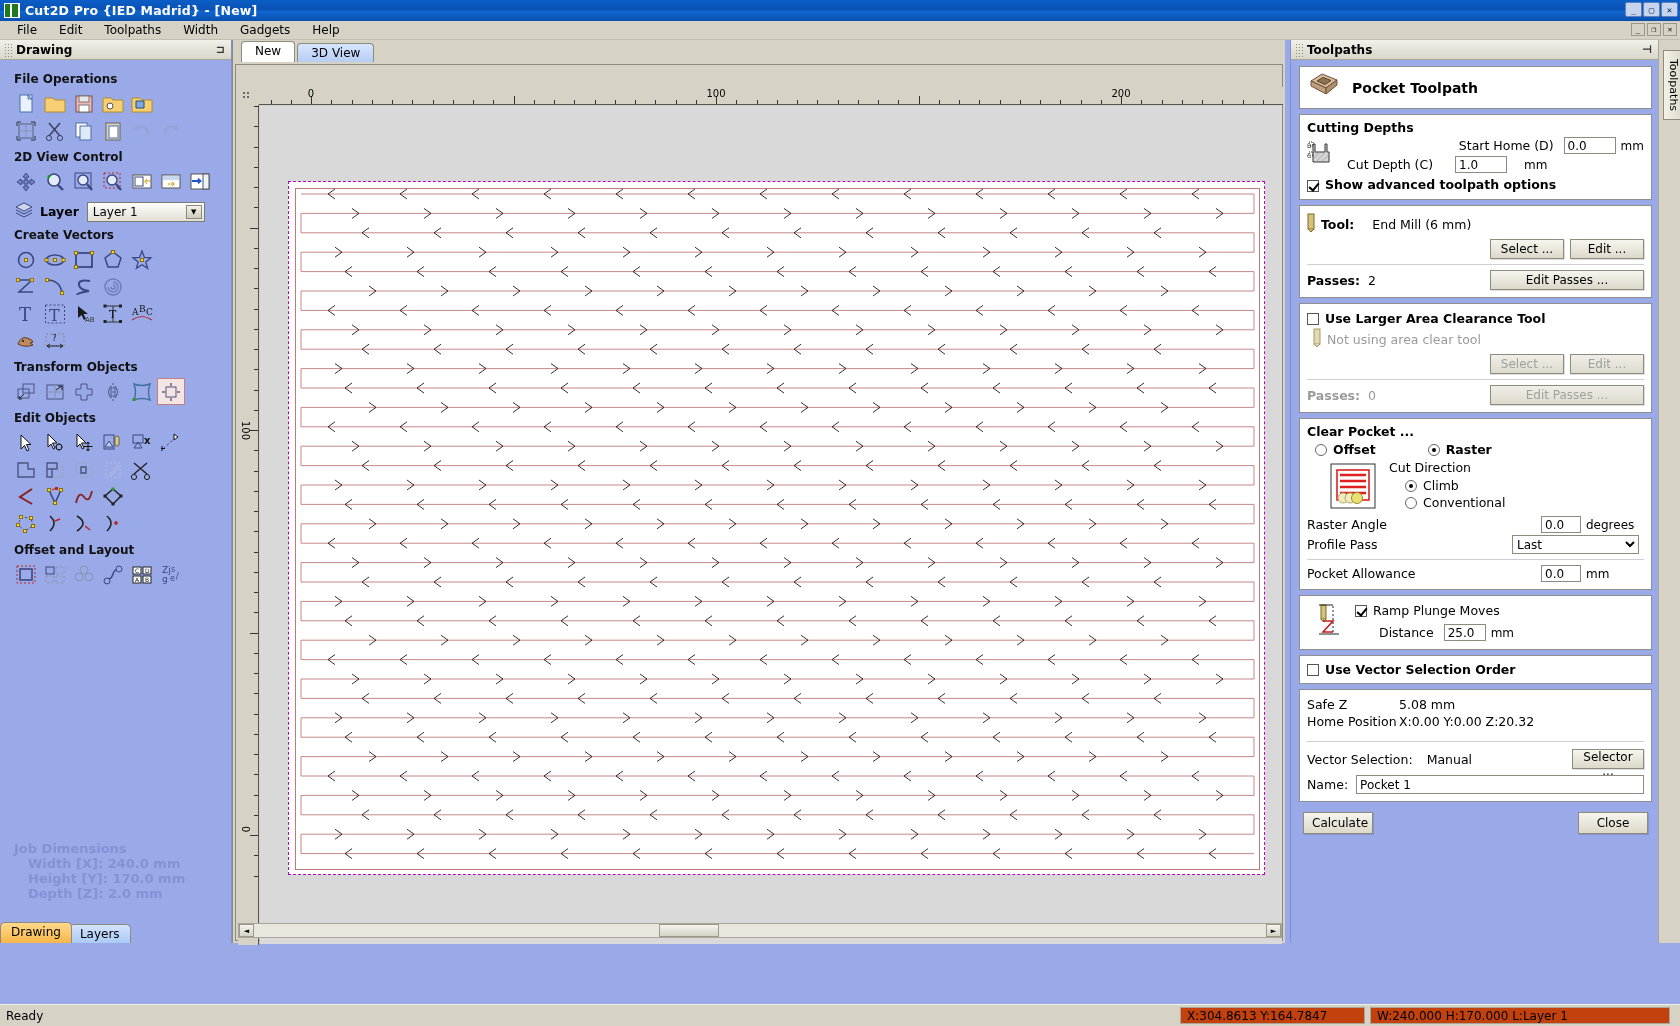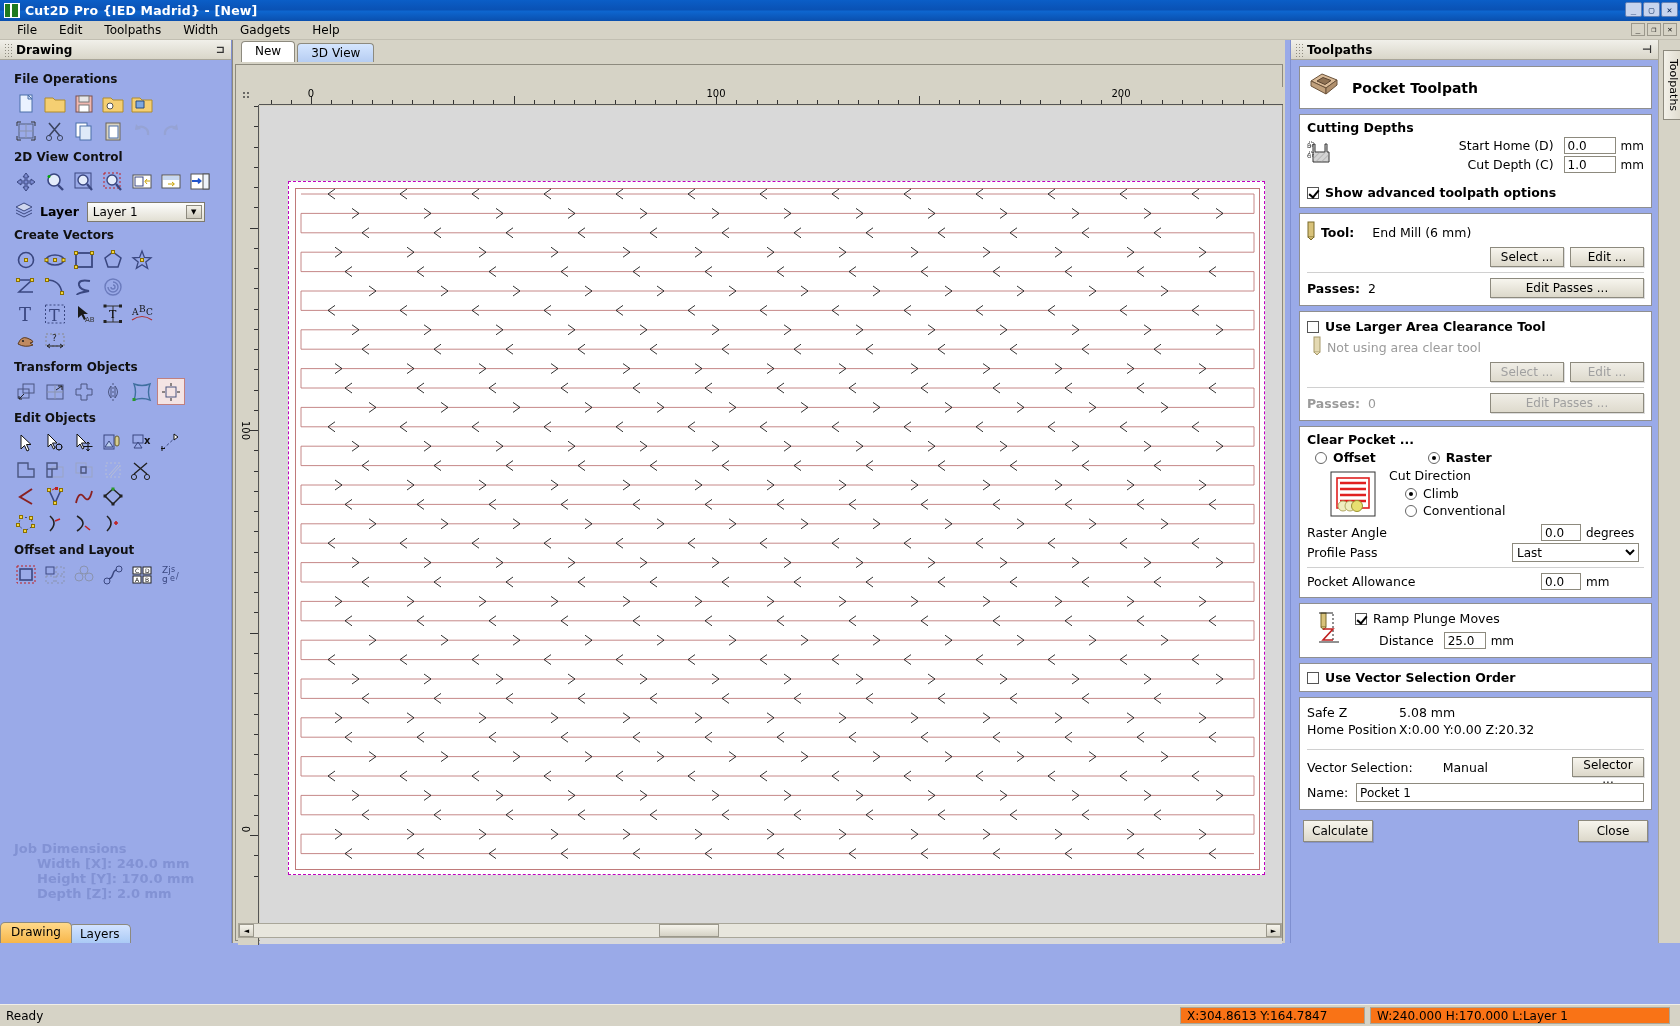--- a/index.html
+++ b/index.html
@@ -75,21 +75,21 @@
   .layer-combo{
     width:118px;height:20px;background:linear-gradient(to bottom,#fdfdfc,#e2dfd3);
     border:1px solid #7d7a6e; display:flex;align-items:center;padding-left:5px;font-size:12px;
     position:relative;
   }
   .layer-combo .arr{position:absolute;right:2px;top:2px;width:16px;height:14px;
     background:linear-gradient(to bottom,#f4f2e9,#cdcabd);border:1px solid #8d8a7e;
     display:flex;align-items:center;justify-content:center;font-size:7px;}
   #job-dims{position:absolute;left:14px;bottom:42px;color:#7f8ed0;}
   #job-dims .jd-title{font-weight:bold;font-size:13px;color:#8292d4;}
-  #job-dims .jd-line{font-size:13px;margin-left:23px;color:#8292d4;font-weight:bold;}
+  #job-dims .jd-line{font-size:13px;margin-left:14px;color:#8292d4;font-weight:bold;}
 
   #left-tabs{position:absolute;left:0;bottom:0;height:22px;width:232px;display:flex;align-items:flex-end;}
   .ltab{height:19px;padding:2px 10px 0 10px;font-size:12px;border:1px solid #8d8a7e;
      border-bottom:none;border-radius:5px 5px 0 0;margin-right:-3px;}
   .ltab.active{background:linear-gradient(to bottom,#ffd98a,#f7b64a);height:21px;font-weight:normal;z-index:2;}
   .ltab.inactive{background:linear-gradient(to bottom,#d3e3ff,#aacaf5);z-index:1;}
 
   
   #center{position:absolute;left:233px;top:40px;width:1052px;height:903px;background:#d6d3c6;}
   #doctabs{height:22px;display:flex;align-items:flex-end;padding-left:8px;background:#d6d3c6;}
@@ -154,21 +154,21 @@
   .pocket-icon{width:32px;height:28px;}
   #rtab{position:absolute;right:0;top:40px;width:22px;height:903px;background:#d6d3c6;
      border-left:1px solid #a9a699;}
   #rtab-lbl{writing-mode:vertical-rl;font-size:11px;margin-top:10px;margin-left:4px;
      background:linear-gradient(to right,#f3f1e9,#ddd9cb);border:1px solid #8d8a7e;padding:8px 3px;}
 
   
   #statusbar{position:absolute;left:0;bottom:0;width:1680px;height:22px;background:#d6d3c6;
     border-top:1px solid #f0eee7;display:flex;align-items:center;}
   #status-ready{margin-left:6px;font-size:12px;}
-  .sbox{height:17px;border:1px solid #a9a699;background:#f97316;display:flex;align-items:center;
+  .sbox{height:17px;border:1px solid #a9a699;background:#c2410c;display:flex;align-items:center;
     padding:0 6px;font-size:12px;position:absolute;}
 
   
   #vsplit{position:absolute;left:1285px;top:40px;width:5px;height:903px;background:#9aaae8;}
   #vsplit2{position:absolute;left:232px;top:40px;width:1px;height:903px;background:#8d8a7e;}
 </style>
 </head>
 <body>
 
 <div id="app">
@@ -882,28 +882,28 @@
               <rect x="2" y="6" width="4" height="4" fill="none" stroke="#333" stroke-dasharray="1 1"></rect>
               <rect x="2" y="16" width="4" height="4" fill="none" stroke="#333" stroke-dasharray="1 1"></rect>
             </svg>
           </span>
           <div style="flex:1;">
             <div class="row" style="justify-content:flex-end;">
               <span class="lbl" style="margin-right:10px;">Start Home (D)</span>
               <input class="txt" style="width: 52px;" value="0.0">
               <span class="unit">mm</span>
             </div>
-            <div class="row" style="justify-content:flex-end;">
+            <div class="row" style="justify-content:flex-start;gap:12px;">
               <span class="lbl" style="margin-right:10px;">Cut Depth (C)</span>
               <input class="txt" style="width: 52px;" value="1.0">
               <span class="unit">mm</span>
             </div>
           </div>
         </div>
-        <div class="row" style="margin-top:10px;">
+        <div class="row" style="margin-top:2px;align-items:flex-end;">
           <span class="cb on"></span>
           <span class="lbl" style="font-weight:bold;">Show advanced toolpath options</span>
         </div>
       </div>
 
       <div class="card">
         <div class="row">
           <span style="margin-right:6px;">
             <svg width="8" height="20">
                 <rect x="1" y="1" width="6" height="15" fill="#d8c27a" stroke="#7a6a2a"></rect>
@@ -1040,21 +1040,21 @@
           <span class="lbl" style="width:92px;">Safe Z</span>
           <span class="lbl">5.08 mm</span>
         </div>
         <div class="row">
           <span class="lbl" style="width:92px;">Home Position</span>
           <span class="lbl">X:0.00 Y:0.00 Z:20.32</span>
         </div>
         <div class="divider" style="margin:12px 0 7px 0;"></div>
         <div class="row">
           <span class="lbl">Vector Selection:</span>
-          <span class="lbl" style="margin-left:30px;">Manual</span>
+          <span class="lbl" style="margin-left:14px;">Manual</span>
           <button class="btn" style="margin-left:auto;width:72px;">Selector ...</button>
         </div>
         <div class="row" style="margin-top:6px;">
           <span class="lbl">Name:</span>
           <input class="txt" style="flex: 1 1 0%; margin-left: 8px; height: 19px;" value="Pocket 1">
         </div>
       </div>
 
       <div class="row" style="margin-top:10px;padding:0 4px;">
         <button class="btn" style="width:70px;height:22px;">Calculate</button>

